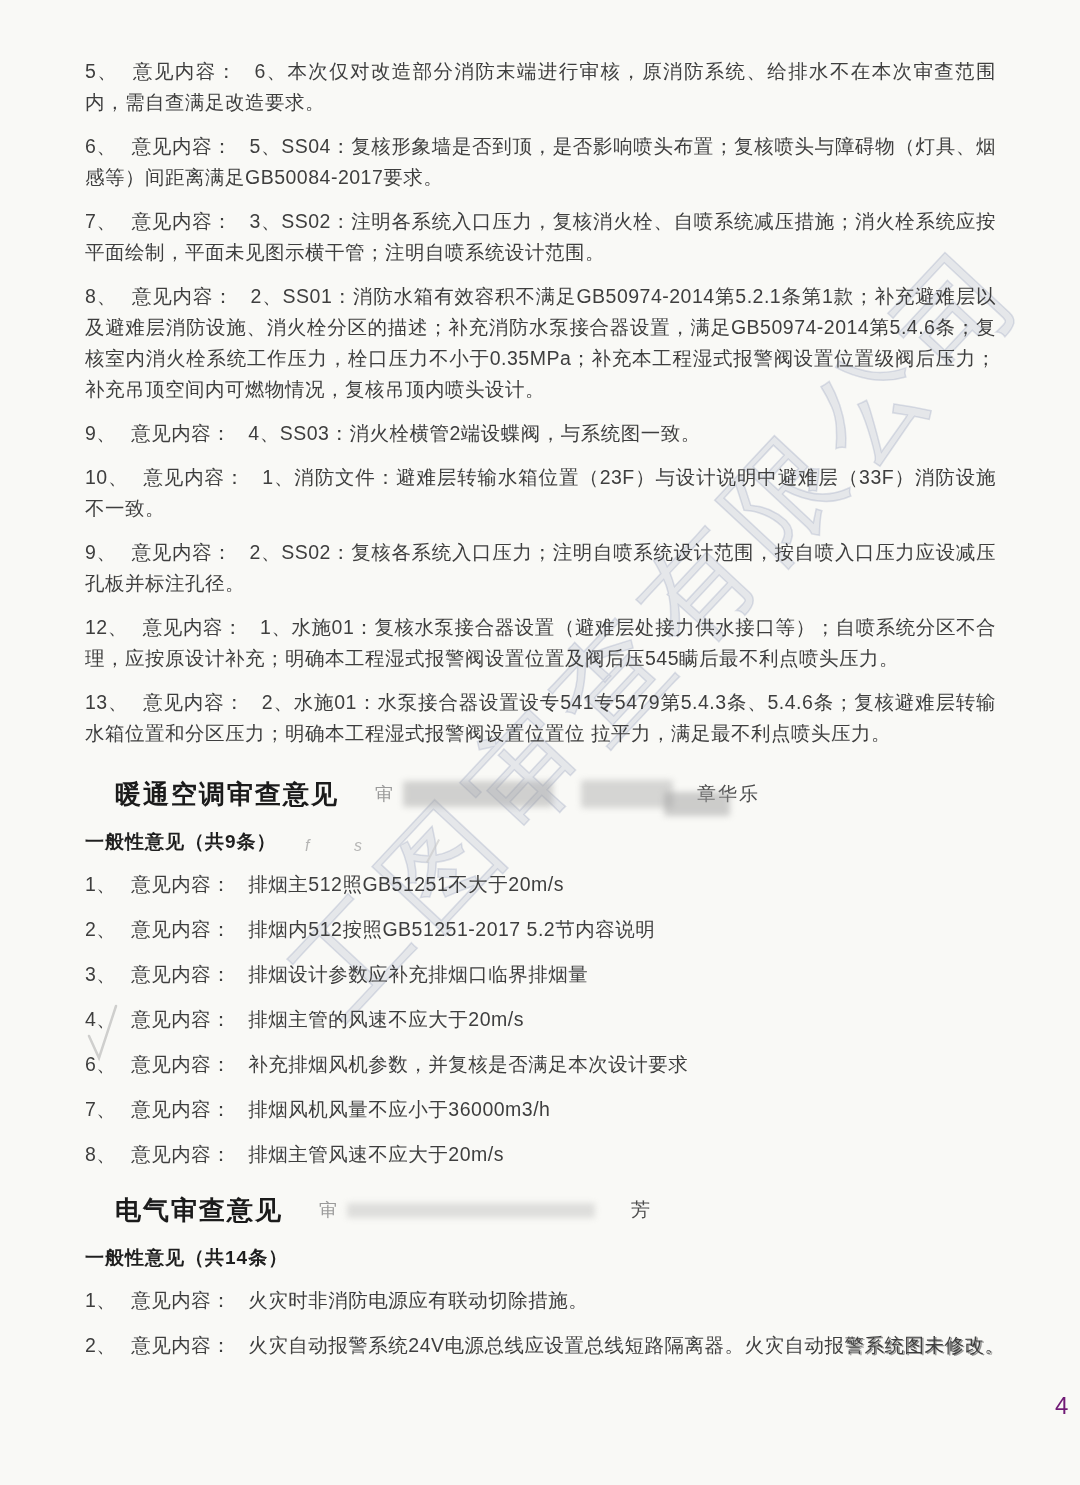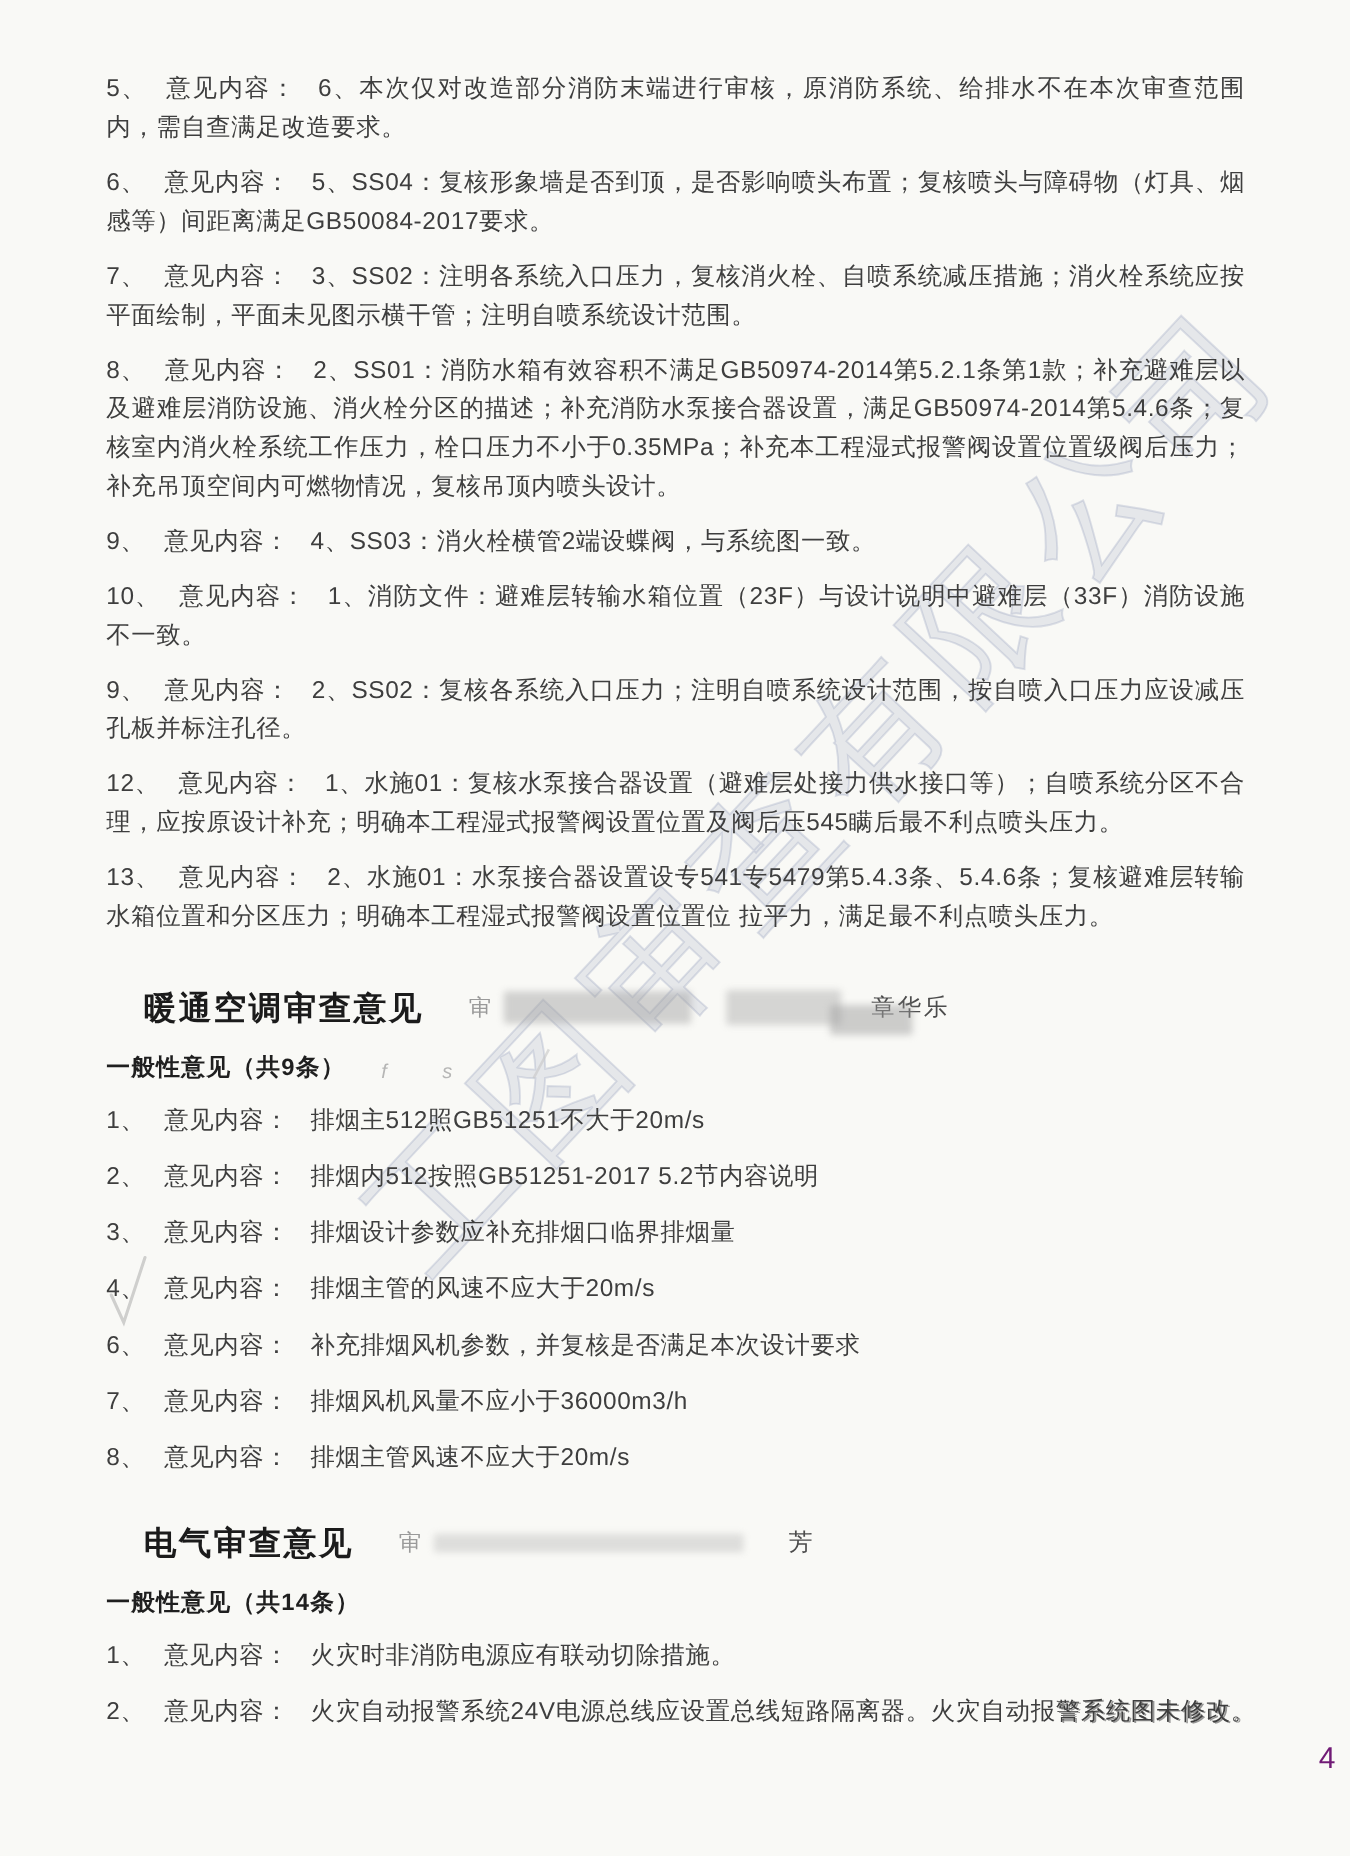--- a/index.html
+++ b/index.html
@@ -25,21 +25,21 @@
   .item .num{margin-right:15px;}
   .item .lbl{margin-right:17px;}
   .item-s{
     font-size:19.5px;line-height:22px;
     margin:0 0 23px;letter-spacing:.5px;white-space:nowrap;
   }
   .item-s .num{margin-right:15px;}
   .item-s .lbl{margin-right:17px;}
   .dbl{text-shadow:1.4px .6px 0 rgba(70,70,70,.55);}
   
-  .sec-h{display:flex;align-items:center;margin:40px 0 18px;padding-left:30px;}
+  .sec-h{display:flex;align-items:center;margin:28px 0 18px;padding-left:30px;}
   .sec-h h2{
     font-size:26px;line-height:34px;margin:0;
     font-weight:bold;color:#1b1b1b;letter-spacing:2px;
   }
   .reviewer{display:flex;align-items:center;margin-left:36px;position:relative;}
   .prefix{font-size:18px;color:#8a8a8a;opacity:.85;margin-right:10px;}
   .blob{background:#a0a0a0;border-radius:2px;filter:blur(3px);display:inline-block;}
   .b1{width:150px;height:26px;opacity:.45;margin-right:28px;}
   .b2{width:92px;height:28px;opacity:.40;margin-right:24px;}
   .name{font-size:19px;color:#4c4c4c;position:relative;z-index:1;letter-spacing:2px;}

